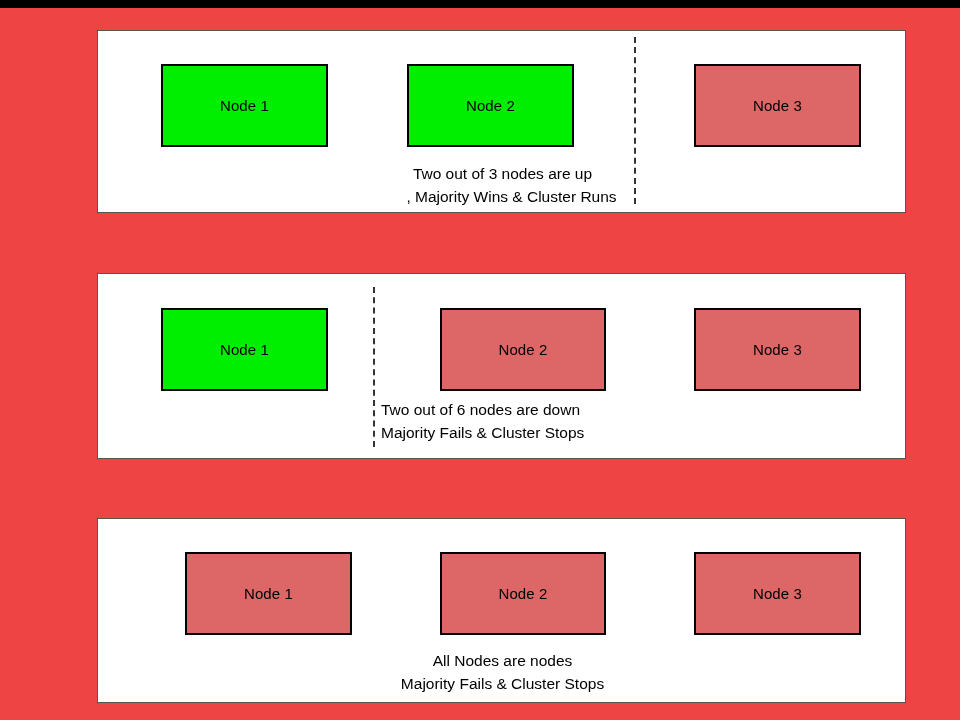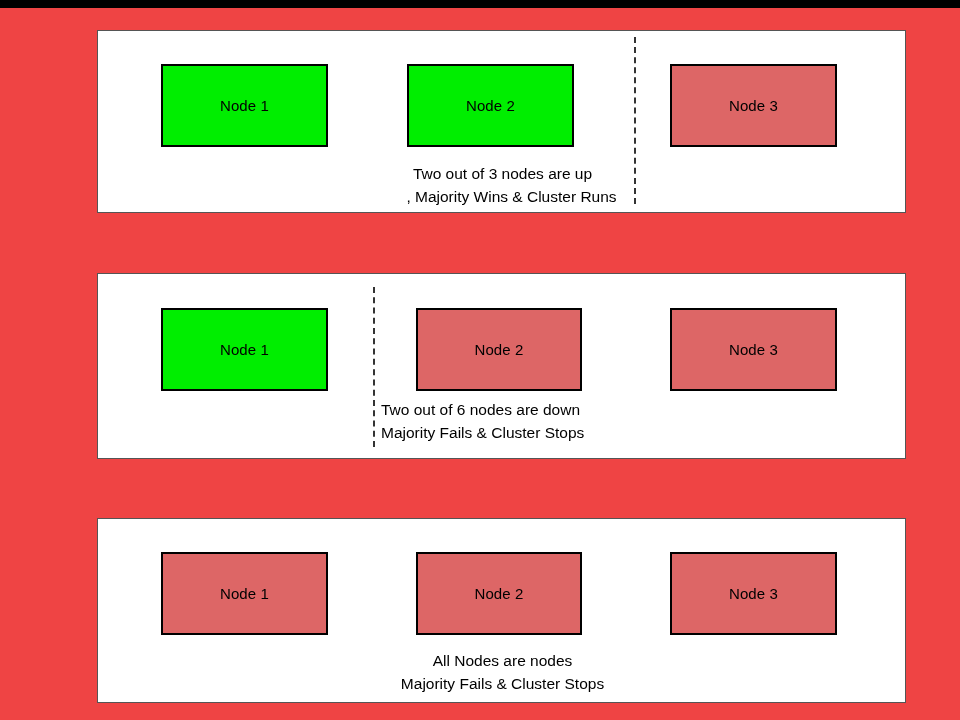--- a/index.html
+++ b/index.html
@@ -46,21 +46,21 @@
     justify-content: center;
   }
   .node-box .node-label {
     font-family: "Liberation Sans", sans-serif;
     font-size: 15px;
     color: #000000;
     line-height: 1;
     letter-spacing: 0.1px;
   }
   .node-up   { background: #00ee00; }
-  .node-down { background: #dd6666; }
+  .node-down { background: #dd6666; margin-left: 24px; }
 
   
   .p0 .n0 { left: 63px;  top: 33px; width: 167px; height: 83px; }
   .p0 .n1 { left: 309px; top: 33px; width: 167px; height: 83px; }
   .p0 .n2 { left: 572px; top: 33px; width: 167px; height: 83px; }
 
   .p1 .n0 { left: 63px;  top: 34px; width: 167px; height: 83px; }
   .p1 .n1 { left: 318px; top: 34px; width: 166px; height: 83px; }
   .p1 .n2 { left: 572px; top: 34px; width: 167px; height: 83px; }
 

